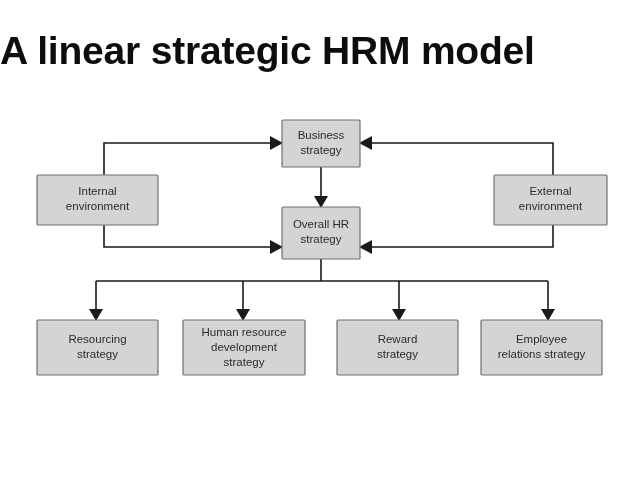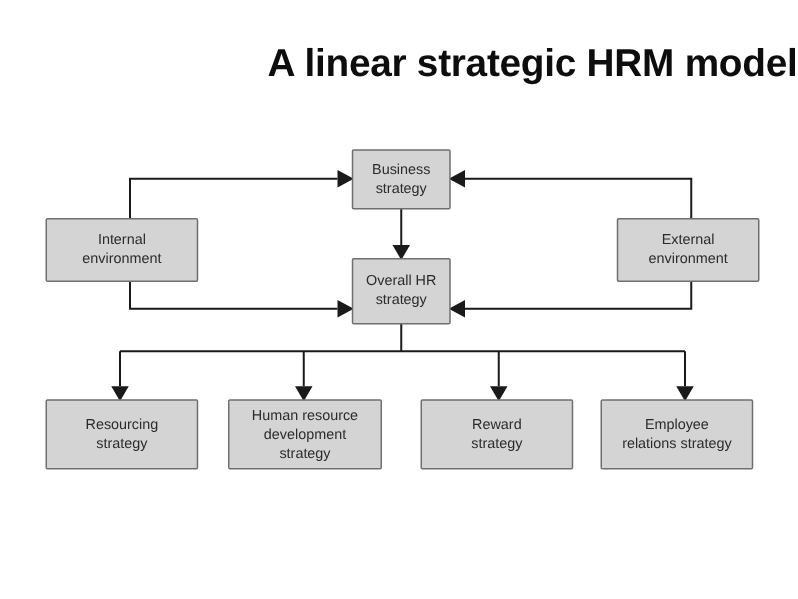--- a/index.html
+++ b/index.html
@@ -18,24 +18,24 @@
     position: relative;
     width: 638px;
     height: 479px;
     background: #ffffff;
   }
   #slide-title {
     position: absolute;
     left: 0;
     top: 32px;
     width: 638px;
-    text-align: right;
+    text-align: left;
     font-family: "Liberation Sans", sans-serif;
     font-weight: bold;
-    font-size: 31px;
+    font-size: 39px;
     line-height: 38px;
     color: #0d0d0d;
     letter-spacing: -0.2px;
     white-space: nowrap;
   }
   #diagram {
     position: absolute;
     left: 0;
     top: 95px;
     width: 638px;

